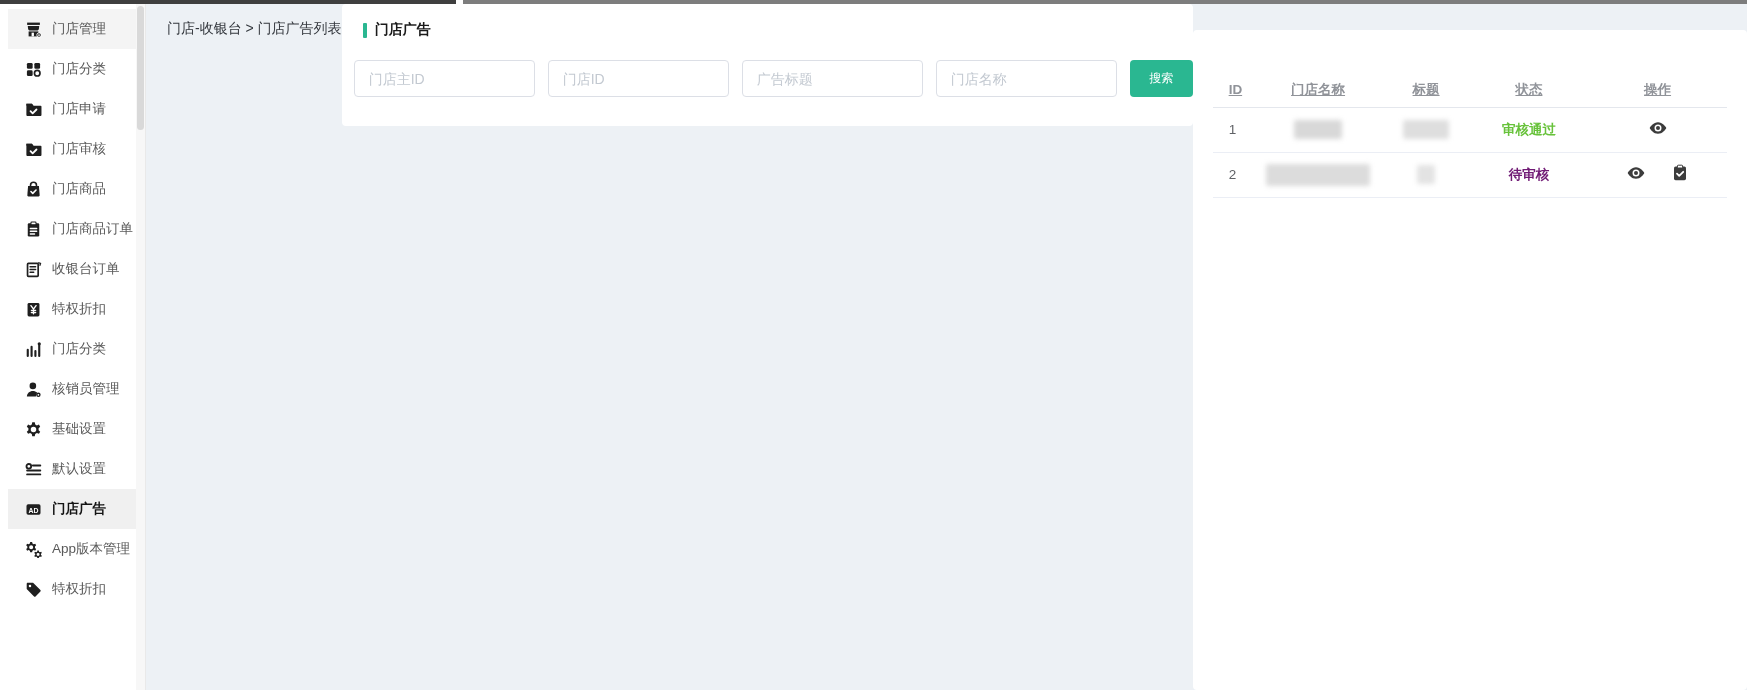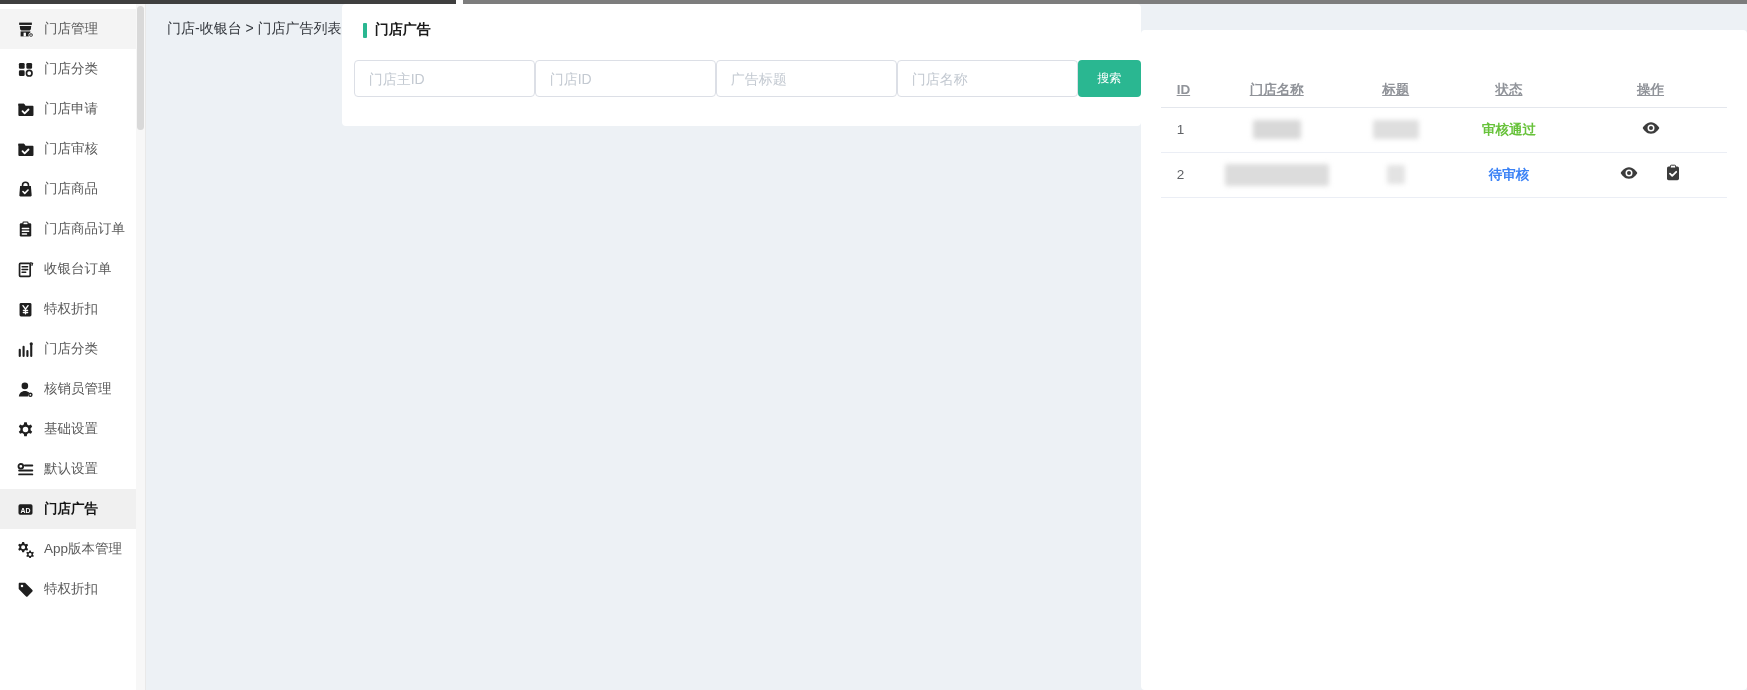--- a/index.html
+++ b/index.html
@@ -15,40 +15,40 @@
   .app { display:flex; height:686px; }
 
   
   .sidebar { width:146px; background:#ffffff; position:relative; flex:0 0 146px;
     border-right:1px solid #e9e9e9; }
   .side-track { position:absolute; top:0; right:0; width:9px; height:100%; background:#f7f7f7; }
   .side-thumb { position:absolute; top:2px; right:1px; width:7px; height:124px;
     background:#d9d9d9; border-radius:4px; }
   .nav { padding-top:5px; }
   .nav-item { height:40px; display:flex; align-items:center; gap:10px;
-    padding-left:17px; color:#595959; font-size:13.5px; cursor:pointer; }
+    padding-left:17px; color:#595959; font-size:13.5px; cursor:pointer;margin-left:8px; }
   .nav-item .nicon { width:17px; height:17px; flex:0 0 17px; color:#1f1f1f;
     display:flex; align-items:center; justify-content:center; }
   .nav-item .nicon svg { width:17px; height:17px; }
   .nav-item.hover  { background:#f4f4f4; }
   .nav-item.active { background:#f0f0f0; color:#141414; font-weight:bold; }
 
   
   .main { flex:1; background:#edf1f5; display:flex; overflow:hidden; }
   .breadcrumb { height:50px; display:flex; align-items:center; padding-left:21px;
     font-size:14px; color:#33373d; }
   .card { background:#fff; border-radius:4px; }
   .card-search { height:122px; padding:17px 0 0 0; }
   .card-list { flex:1; margin-top:26px; padding-top:19px; }
 
   .sec-title { display:flex; align-items:center; gap:8px; padding-left:21px; }
   .sec-bar { width:4px; height:15px; background:#2ab791; border-radius:1px; }
   .sec-text { font-size:14px; font-weight:bold; color:#1a1a1a; }
 
-  .search-row { display:flex; align-items:flex-start; gap:0; padding-left:12px; margin-top:21px; }
+  .search-row { display:flex; align-items:flex-start; gap:13px; padding-left:12px; margin-top:21px; }
   .inp { width:181px; height:37px; border:1px solid #dcdfe6; border-radius:4px;
     padding:0 14px; font-size:14px; color:#333; outline:none; background:#fff;
     font-family:"Liberation Sans","DejaVu Sans",sans-serif; }
   .inp::placeholder { color:#c3c9d1; }
   .btn-search { width:63px; height:37px; margin-left:0; border:none; border-radius:4px;
     background:#2ab791; color:#fff; font-size:12px; cursor:pointer;
     font-family:"Liberation Sans","DejaVu Sans",sans-serif; }
 
   
   table.ads { width:calc(100% - 40px); margin:24px 20px 0 20px; border-collapse:collapse; }
@@ -58,21 +58,21 @@
     border-bottom:1px solid #ebeef5; text-align:center; }
   .ads th.col-id, .ads td.col-id { text-align:left; padding-left:16px; }
   .col-id{width:8%} .col-name{width:25%} .col-title{width:17%} .col-status{width:23%} .col-action{width:27%}
 
   .blur { display:inline-block; height:19px; background:#d8d8d8; border-radius:2px;
     filter:blur(2.5px); vertical-align:middle; }
   .bw48{width:48px} .bw46{width:46px; background:#dedede;} .bw104{width:104px; height:22px; background:#dcdcdc;} .bw18{width:18px; background:#e3e3e3;}
 
   .status { font-weight:bold; }
   .status-success { color:#67c23a; }
-  .status-warning { color:#3b82f6; }
+  .status-warning { color:#701a75; }
 
   .actions { display:inline-flex; align-items:center; gap:26px; }
   .act-icon { width:18px; height:18px; color:#3c3c3c; cursor:pointer; display:inline-flex; }
   .act-icon svg { width:18px; height:18px; }
 </style>
 </head>
 <body>
 
 <svg width="0" height="0" style="position:absolute">
   <defs>

